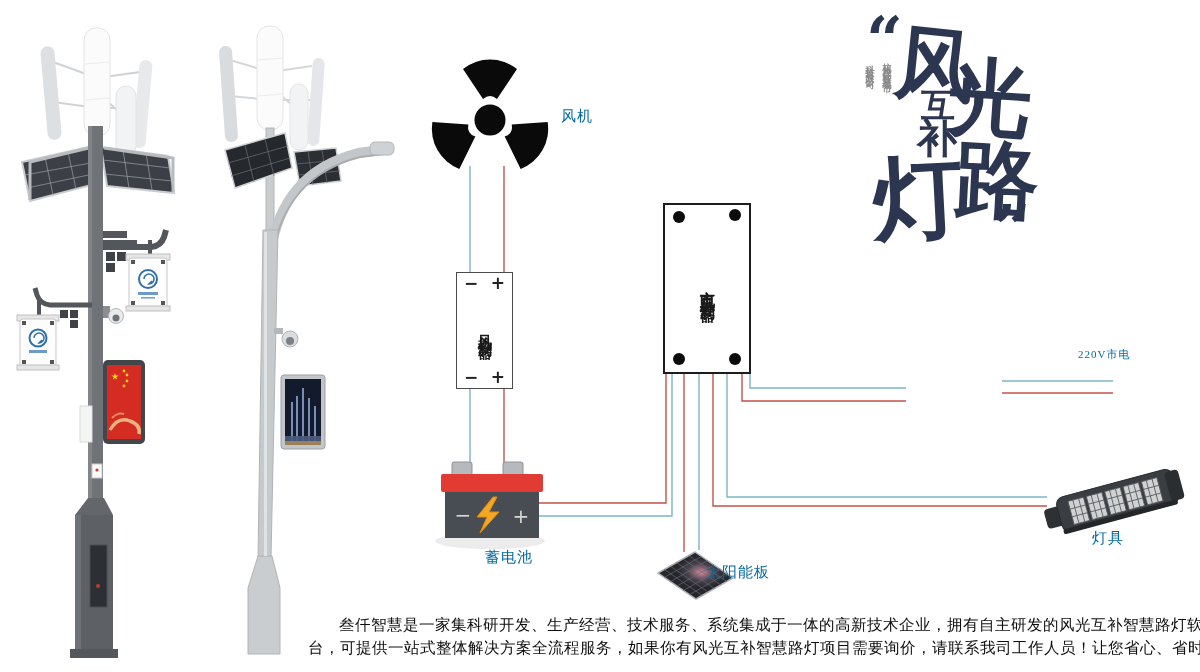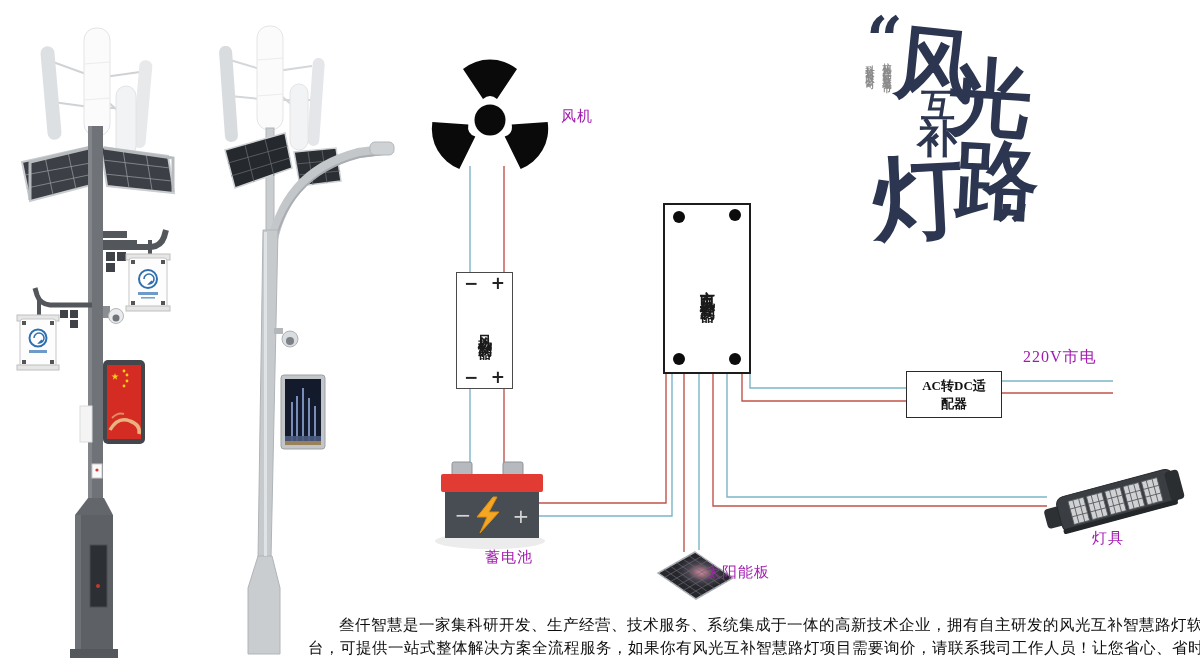--- a/index.html
+++ b/index.html
@@ -7,21 +7,21 @@
           font-family:"Liberation Serif","DejaVu Serif",serif;color:#111;}
   .abs{position:absolute;}
   svg{display:block;}
   
   .diag-box{position:absolute;background:#fff;border:1.5px solid #4a4a4a;box-sizing:border-box;}
   .vtext{writing-mode:vertical-rl;text-orientation:upright;font-weight:bold;color:#1a1a1a;}
   .box-center{display:flex;align-items:center;justify-content:center;width:100%;height:100%;}
   .corner-sign{position:absolute;font-size:17px;font-weight:bold;color:#222;line-height:1;
                font-family:"DejaVu Sans",sans-serif;}
   .screw{position:absolute;width:12px;height:12px;border-radius:50%;background:#0c0c0c;}
-  .diag-label{position:absolute;font-size:15px;color:#a21caf;letter-spacing:1px;white-space:nowrap;}
+  .diag-label{position:absolute;font-size:15px;color:#0369a1;letter-spacing:1px;white-space:nowrap;}
   
   .cal{position:absolute;font-weight:bold;color:#2c3650;line-height:1;white-space:nowrap;
        font-family:"DejaVu Serif","Liberation Serif",serif;}
   .company-col{position:absolute;writing-mode:vertical-rl;text-orientation:upright;
                font-size:9px;letter-spacing:3px;color:#8a8a8a;font-weight:bold;}
   
   .footer{position:absolute;left:308px;top:614px;width:870px;font-size:15.5px;line-height:22.5px;
           color:#0d0d0d;letter-spacing:0.5px;}
   .footer .l1{text-indent:2em;white-space:nowrap;}
   .footer .l2{white-space:nowrap;}
@@ -295,26 +295,21 @@
         <line x1="0" y1="0.17" x2="1" y2="0.17" vector-effect="non-scaling-stroke"></line>
         <line x1="0" y1="0.33" x2="1" y2="0.33" vector-effect="non-scaling-stroke"></line>
         <line x1="0" y1="0.5" x2="1" y2="0.5" vector-effect="non-scaling-stroke"></line>
         <line x1="0" y1="0.67" x2="1" y2="0.67" vector-effect="non-scaling-stroke"></line>
         <line x1="0" y1="0.83" x2="1" y2="0.83" vector-effect="non-scaling-stroke"></line>
       </g>
     </g>
   </svg>
   <div class="diag-label" style="left:706px;top:563px">太阳能板</div>
 
-  <div class="diag-box" style="left:906px;top:371px;width:96px;height:47px;border-color:#2a2a2a">
-    <div class="box-center" style="padding:0 9px;box-sizing:border-box;text-align:center">
-      <span style="font-size:13px;font-weight:bold;line-height:1.35;color:#111">AC转DC适配器</span>
-    </div>
-  </div>
-  <div class="diag-label" style="left:1023px;top:347px;font-size:16px">220V市电</div>
+  <div class="diag-label" style="left:1078px;top:347px;font-size:11px">220V市电</div>
 
   <svg class="abs" style="left:1030px;top:450px" width="170" height="120" viewBox="0 0 170 120">
     <g transform="translate(30,68) rotate(-15)">
       <rect x="-14" y="-12" width="24" height="20" rx="4" fill="#2e3134"></rect>
       <rect x="0" y="-20" width="120" height="36" rx="8" fill="#3a3e42" stroke="#26292c"></rect>
       <rect x="112" y="-17" width="14" height="30" rx="4" fill="#2b2e31"></rect>
       <g stroke="#55585c" stroke-width="0.8">
         <g>
           <rect x="12" y="-14" width="16" height="24" fill="#cfd1d3"></rect>
           <line x1="17" y1="-14" x2="17" y2="10"></line>

